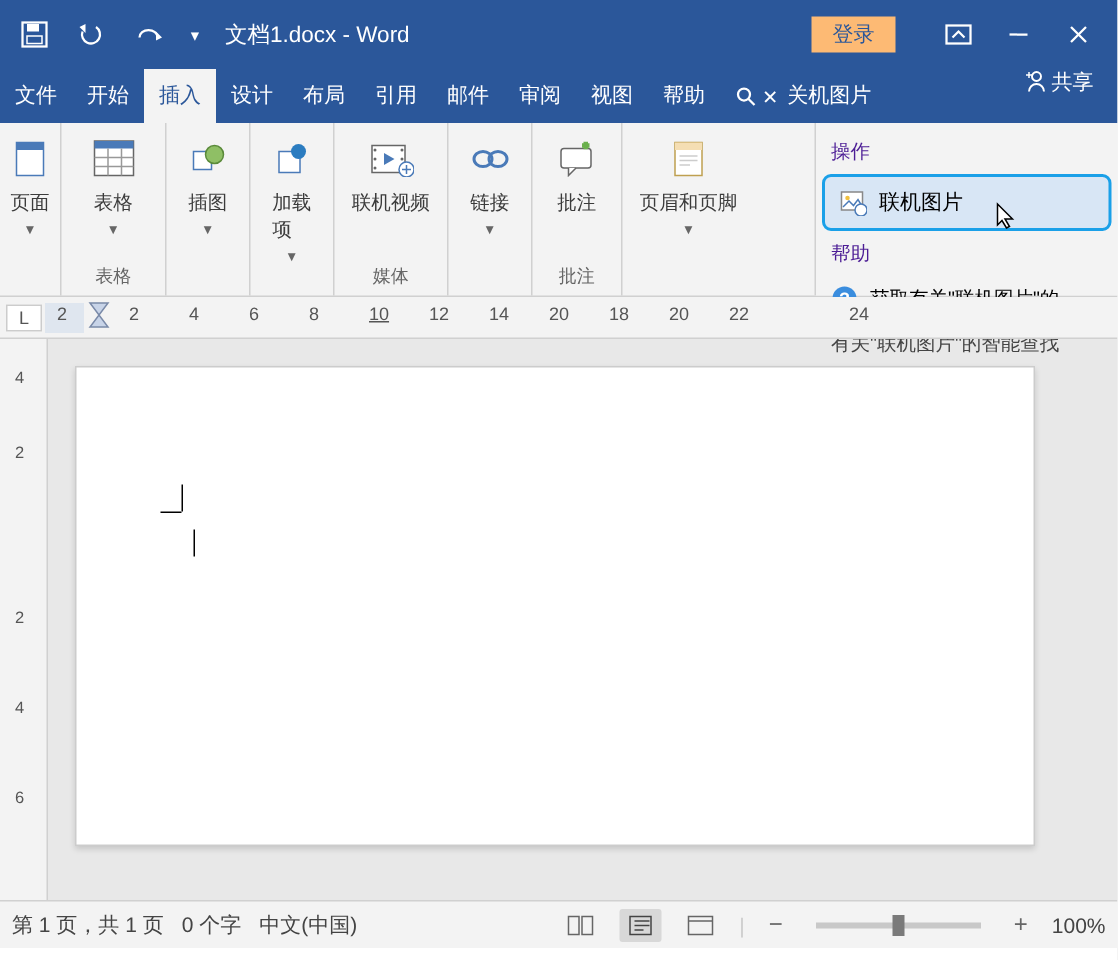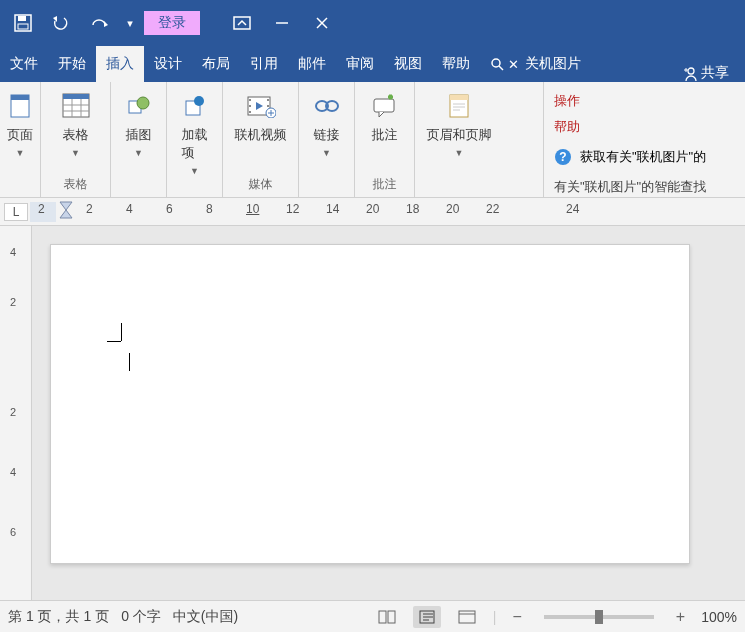--- a/index.html
+++ b/index.html
@@ -1,40 +1,40 @@
 <!DOCTYPE html>
 <html><head>
 <meta charset="utf-8">
 <style>
   * { box-sizing: border-box; margin: 0; padding: 0; font-family: "Microsoft YaHei", sans-serif; }
   body { width: 745px; height: 640px; background: #fff; overflow: hidden; position: relative; }
 
   .titlebar { height: 46px; background: #2b579a; color: #fff; display: flex; align-items: center; padding: 0 6px; font-size: 15px; }
   .tb-btn { width: 34px; height: 34px; display: flex; align-items: center; justify-content: center; margin-right: 4px; }
   .title { margin-left: 6px; flex: 1; text-align: left; }
-  .login { background: #f0abfc; color: #2b579a; padding: 3px 14px; font-size: 14px; margin-right: 22px; }
+  .login { background: #fdba74; color: #2b579a; padding: 3px 14px; font-size: 14px; margin-right: 22px; }
   .win-btn { width: 40px; height: 36px; display: flex; align-items: center; justify-content: center; }
 
   .tabs { height: 36px; background: #2b579a; color: #fff; display: flex; align-items: stretch; font-size: 14px; }
   .tab { padding: 0 10px; display: flex; align-items: center; }
   .tab.active { background: #f3f3f3; color: #2b579a; }
   .tab.search { display: flex; align-items: center; gap: 4px; }
-  .tab.share { display: flex; align-items: flex-end; gap: 3px; margin-left: auto; padding-right: 16px; }
+  .tab.share { display: flex; align-items: flex-start; gap: 3px; margin-left: auto; padding-right: 16px; }
   .close-x { font-size: 13px; margin-right: 2px; }
 
   .ribbon { height: 116px; background: #f3f3f3; border-bottom: 1px solid #d0d0d0; display: flex; position: relative; }
   .grp { border-right: 1px solid #d0d0d0; display: flex; flex-direction: column; align-items: center; justify-content: space-between; padding: 6px 6px 2px; }
   .grp-body { flex: 1; display: flex; align-items: flex-start; gap: 6px; }
   .grp-label { font-size: 12px; color: #666; padding: 2px 0; }
   .rb-btn { display: flex; flex-direction: column; align-items: center; gap: 4px; font-size: 13px; color: #3b3b3b; padding: 2px 4px; min-width: 44px; }
   .rb-btn .ico { width: 32px; height: 32px; display: flex; align-items: center; justify-content: center; }
   .dd { font-size: 9px; color: #666; }
 
   .search-panel { position: absolute; right: 0; top: 0; bottom: 0; width: 202px; background: #f3f3f3; border-left: 1px solid #d0d0d0; padding: 6px 0 0 0; font-size: 14px; }
-  .sp-header { color: #b91c1c; padding: 4px 10px; font-size: 13px; }
+  .sp-header { color: #4c1d95; padding: 4px 10px; font-size: 13px; }
   .sp-item { display: flex; align-items: center; gap: 8px; padding: 8px 10px; }
   .sp-item.hl { background: #d8e6f5; border: 2px solid #1aa0e8; border-radius: 6px; margin: 2px 4px; position: relative; }
   .cursor { position: absolute; right: 60px; bottom: -2px; }
   .sp-help-row { display: flex; align-items: center; gap: 8px; padding: 8px 10px; font-size: 13px; }
   .sp-text { padding: 4px 10px; font-size: 13px; color: #444; }
 
   .ruler-h { height: 28px; background: #f3f3f3; border-bottom: 1px solid #d0d0d0; display: flex; align-items: center; position: relative; font-size: 12px; color: #555; }
   .ruler-h .L { width: 24px; text-align: center; background: #fff; border:1px solid #ccc; margin-left: 4px; font-size: 12px; padding: 1px 0;}
   .ruler-h .sel { width: 26px; height: 20px; background: #dfe6ef; margin-left: 2px; }
   .ticks { position: relative; flex: 1; height: 100%; }
@@ -79,20 +79,21 @@
   </div>
   <div class="tb-btn">
     <svg width="20" height="16">
         <path d="M4 10 A6 5 0 0 1 16 10" fill="none" stroke="#fff" stroke-width="1.5"></path>
         <path d="M15 6 L19 10 L15 12 Z" fill="#fff"></path>
       </svg>
   </div>
   <div class="tb-btn" style="width:20px">
       <span style="font-size:11px">▾</span>
     </div>
+  <span class="title">文档1.docx  -  Word</span>
   <div class="login">登录</div>
   <div class="win-btn">
     <svg width="18" height="14">
         <rect x="1" y="1" width="16" height="12" fill="none" stroke="#fff" stroke-width="1.5"></rect>
         <path d="M5 9 L9 5 L13 9" fill="none" stroke="#fff" stroke-width="1.5"></path>
       </svg>
   </div>
   <div class="win-btn">
       <svg width="14" height="14">
         <line x1="1" y1="7" x2="13" y2="7" stroke="#fff" stroke-width="1.5"></line>
@@ -275,20 +276,32 @@
           </span>
       <span>页眉和页脚</span>
           <span class="dd">▼</span>
     </div>
       </div>
     <div class="grp-label">&nbsp;</div>
   </div>
 
   <div class="search-panel">
     <div class="sp-header">操作</div>
+    <div class="sp-item hl">
+      <svg width="18" height="18">
+          <rect x="1" y="2" width="14" height="12" fill="#fff" stroke="#888"></rect>
+          <circle cx="5" cy="6" r="1.5" fill="#f0c040"></circle>
+          <path d="M2 12 L6 8 L9 11 L12 7 L15 12" fill="none" stroke="#4a7ab8"></path>
+          <circle cx="14" cy="14" r="4" fill="#fff" stroke="#4a7ab8"></circle>
+        </svg>
+      <span>联机图片</span>
+      <svg class="cursor" width="16" height="20">
+          <path d="M2 2 L2 16 L5 13 L8 18 L10 17 L7 12 L12 12 Z" fill="#fff" stroke="#000"></path>
+        </svg>
+    </div>
     <div class="sp-header">帮助</div>
     <div class="sp-help-row">
       <svg width="18" height="18">
           <circle cx="9" cy="9" r="8" fill="#3a8dde"></circle>
           <text x="9" y="13" text-anchor="middle" fill="#fff" font-size="12" font-weight="bold">?</text>
         </svg>
       <span>获取有关"联机图片"的</span>
     </div>
     <div class="sp-text">有关"联机图片"的智能查找</div>
   </div>

